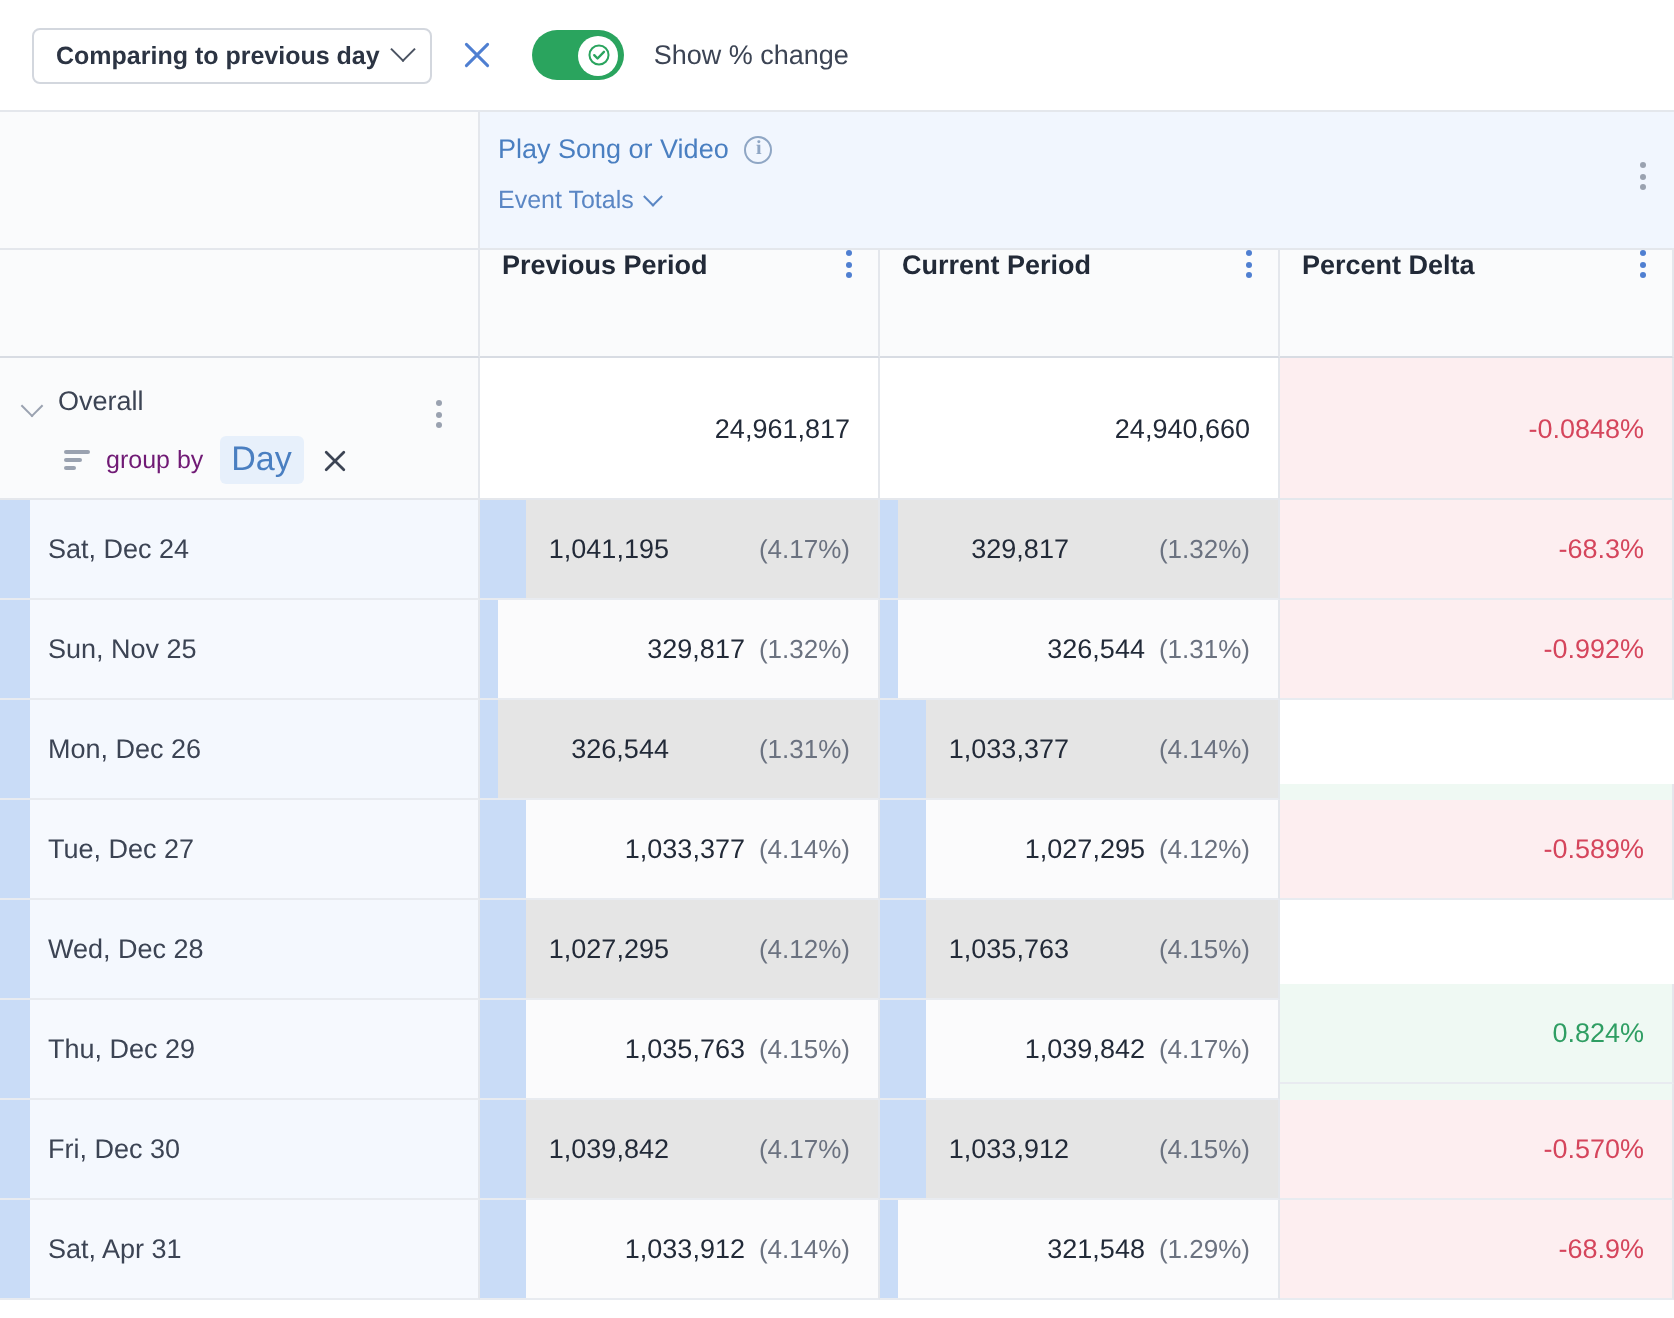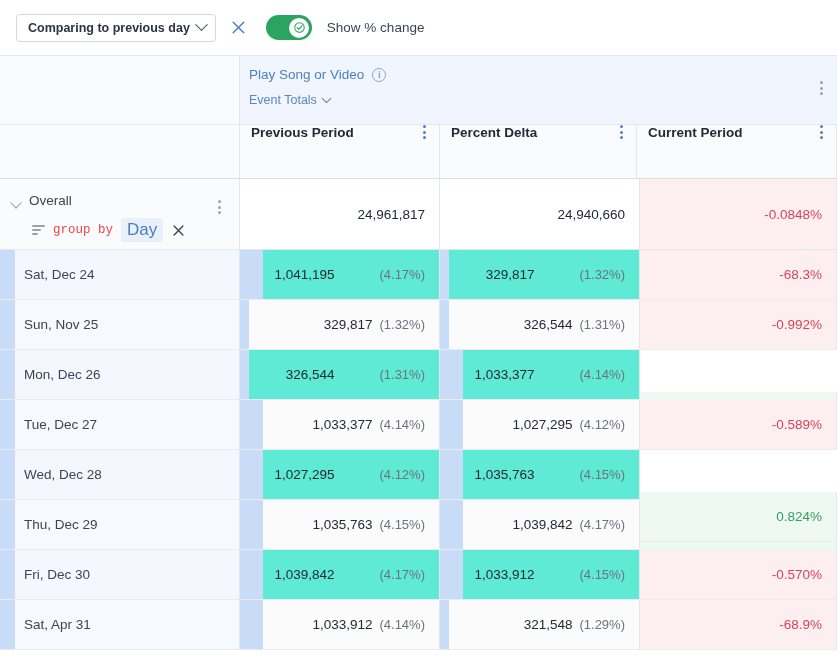--- a/index.html
+++ b/index.html
@@ -273,21 +273,21 @@
     display: flex;
     flex-direction: column;
     justify-content: space-between;
     flex: none;
   }
   .grp-ic i { height: 1.6px; background: #9aa2b0; display: block; border-radius: 1px; }
   .grp-ic i:nth-child(1) { width: 13px; }
   .grp-ic i:nth-child(2) { width: 9px; }
   .grp-ic i:nth-child(3) { width: 6px; }
 
-  .grp-text { font-size: 12.5px; color: #ef4444; font-family: Liberation Mono, monospace; }
+  .grp-text { font-size: 12.5px; color: #701a75; }
 
   .grp-chip {
     font-size: 17px;
     color: #4a7fc1;
     background: #e7f0fb;
     border-radius: 3px;
     padding: 2px 6px;
     cursor: pointer;
   }
 
@@ -380,21 +380,21 @@
     border-right: 1px solid #e4e7ec;
     border-bottom: 1px solid #e8ebf0;
     display: flex;
     align-items: center;
     justify-content: flex-end;
     padding-right: 14px;
     font-size: 13.5px;
   }
 
   
-  .stripe-a .d-val { background: #5eead4; gap: 45px; }
+  .stripe-a .d-val { background: #e5e5e5; gap: 45px; }
   .stripe-b .d-val { background: #fbfbfc; }
   .stripe-a .d-label { background: #f4f8fe; }
   .stripe-b .d-label { background: #f6f9fe; }
 
   
   .neg { background: #fdeef0; color: #d5455c; }
   .pos { background: #eff9f3; color: #2f9e63; margin-top: 42px; }
 </style>
 </head>
 <body>
@@ -453,31 +453,31 @@
 
     <div class="head-cell">
       <span class="head-label">Previous Period</span>
       <span class="kebab">
           <i></i>
           <i></i>
           <i></i>
         </span>
     </div>
 
+    <div class="head-cell">
+      <span class="head-label">Current Period</span>
+      <span class="kebab">
+          <i></i>
+          <i></i>
+          <i></i>
+        </span>
+    </div>
+
     <div class="head-cell last">
       <span class="head-label">Percent Delta</span>
-      <span class="kebab">
-          <i></i>
-          <i></i>
-          <i></i>
-        </span>
-    </div>
-
-    <div class="head-cell">
-      <span class="head-label">Current Period</span>
       <span class="kebab">
           <i></i>
           <i></i>
           <i></i>
         </span>
     </div>
   </div>
 
   <div class="trow overall-row">
     <div class="overall-label">

